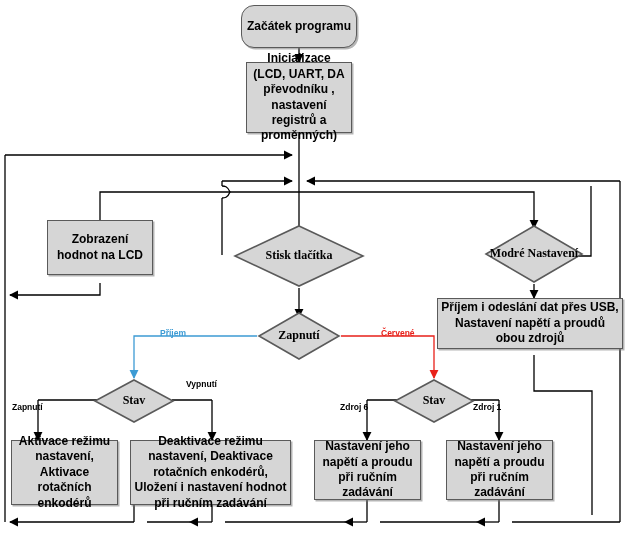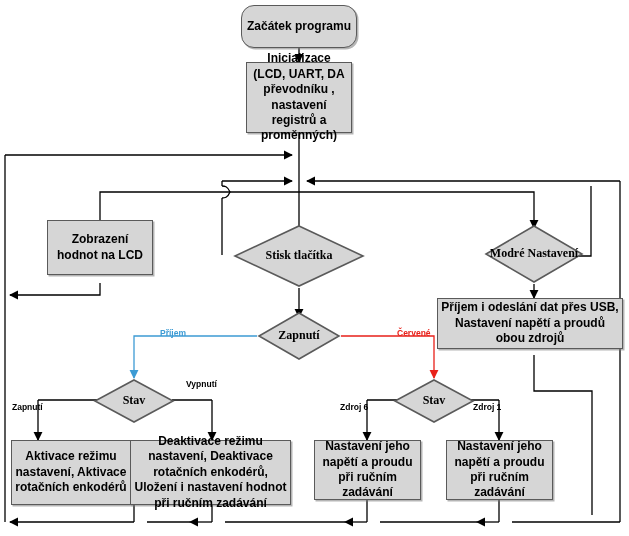--- a/index.html
+++ b/index.html
@@ -16,21 +16,21 @@
   .term{background:#d6d6d6;border:1.2px solid #5a5a5a;border-radius:13px;
         box-shadow:1.5px 1.5px 0 rgba(120,120,120,.55);}
 
   .dec{background:transparent;border:none;box-shadow:none;font-family:Liberation Serif, serif;}
   .dec .dia{position:absolute;left:0;top:0;width:100%;height:100%;}
   .dec .txt{position:relative;z-index:2;}
 
   .elabel{position:absolute;font-size:8.5px;font-weight:bold;line-height:1;white-space:nowrap;}
   .el-dark{color:#000000;}
   .el-blue{color:#3d9bd4;}
-  .el-red{color:#e8211a;margin-left:16px;}
+  .el-red{color:#e8211a;}
 </style>
 </head>
 <body>
 
 <div id="canvas">
 
   <svg class="edges" viewBox="0 0 629 536" xmlns="http://www.w3.org/2000/svg">
     <defs>
       <marker id="ah" viewBox="0 0 10 10" refX="9" refY="5" markerWidth="7" markerHeight="7" orient="auto-start-reverse">
           <path d="M0,0 L10,5 L0,10 z" fill="#000"></path>
@@ -132,21 +132,21 @@
     <span class="txt">Stav</span>
   </div>
 
   <div class="node dec" style="left:393px;top:378px;width:82px;height:46px;">
     <svg class="dia" viewBox="0 0 82 46" preserveAspectRatio="none">
       <polygon points="41,2 80,23 41,44 2,23" fill="#d6d6d6" stroke="#5a5a5a" stroke-width="1.6"></polygon>
     </svg>
     <span class="txt">Stav</span>
   </div>
 
-  <div class="node proc" style="left:11px;top:440px;width:120px;height:65px;">
+  <div class="node proc" style="left:11px;top:440px;width:107px;height:65px;">
     <span class="txt">Aktivace režimu nastavení, Aktivace rotačních enkodérů</span>
   </div>
 
   <div class="node proc" style="left:130px;top:440px;width:161px;height:65px;">
     <span class="txt">Deaktivace režimu nastavení, Deaktivace rotačních enkodérů, Uložení i nastavení hodnot při ručním zadávání</span>
   </div>
 
   <div class="node proc" style="left:314px;top:440px;width:107px;height:60px;">
     <span class="txt">Nastavení jeho napětí a proudu při ručním zadávání</span>
   </div>

